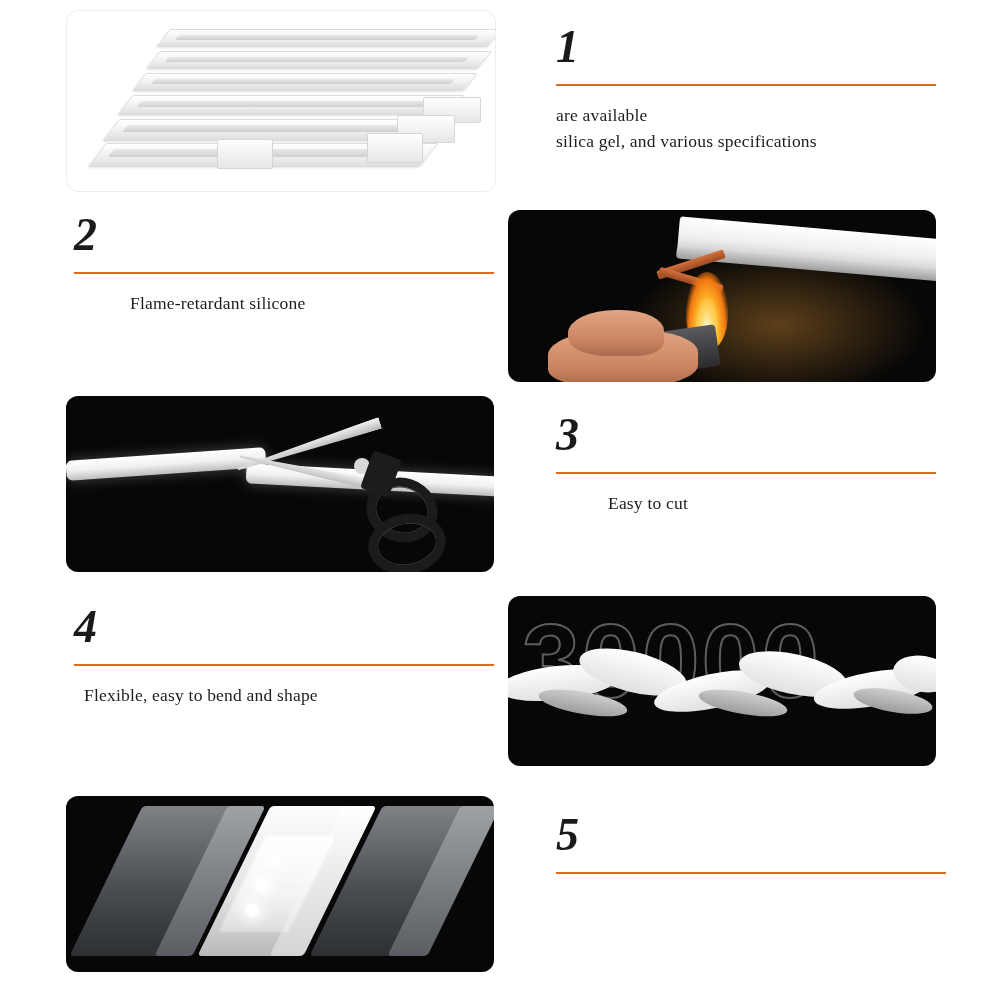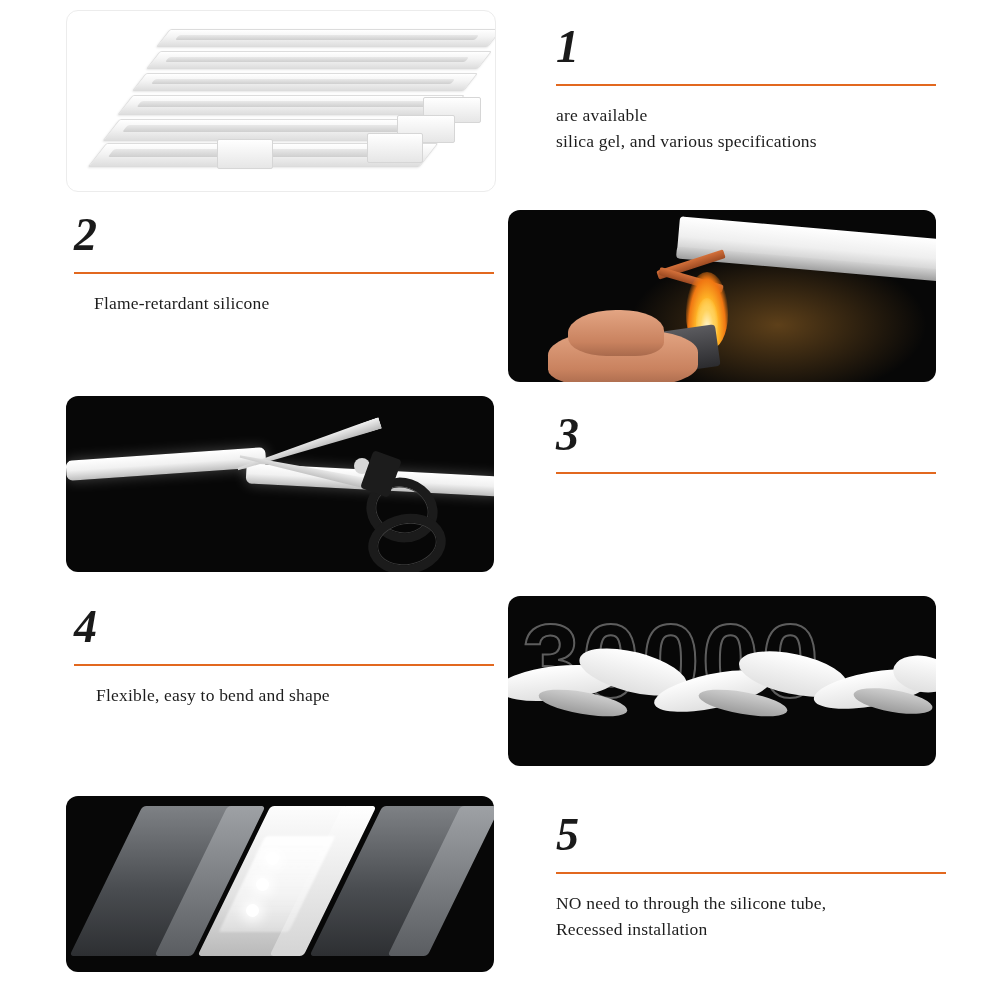--- a/index.html
+++ b/index.html
@@ -208,21 +208,21 @@
     <div class="rule"></div>
     <div class="desc">
       <span class="line2">are available</span>
       <span class="line2">silica gel, and various specifications</span>
     </div>
   </div>
 
   <div class="feature" id="feature-2" style="left:74px; top:212px; width:420px;">
     <div class="num">2</div>
     <div class="rule"></div>
-    <div class="desc" style="margin-left:20px;">
+    <div class="desc" style="margin-left:56px;">
       <span class="line2">Flame-retardant silicone</span>
     </div>
   </div>
 
   <div class="panel dark" id="panel-flame">
     <div class="glow" style="left:120px; top:40px; width:300px; height:150px;"></div>
 
     <div class="strip-white" style="left:170px; top:18px; width:270px; height:36px; transform:rotate(5deg);"></div>
     <div class="strip-white" style="left:168px; top:48px; width:268px; height:12px; transform:rotate(5deg); background:linear-gradient(180deg,#d2d2d2,#9e9e9e);"></div>
 
@@ -247,26 +247,29 @@
     <div style="position:absolute; left:288px; top:62px; width:16px; height:16px; border-radius:50%; background:#d8d8d8;"></div>
 
     <div class="handle-ring" style="left:300px; top:82px; width:54px; height:46px; transform:rotate(18deg);"></div>
     <div class="handle-ring" style="left:302px; top:118px; width:60px; height:42px; transform:rotate(-10deg);"></div>
     <div style="position:absolute; left:300px; top:58px; width:30px; height:40px; background:#1c1c1c; transform:rotate(20deg); border-radius:4px;"></div>
   </div>
 
   <div class="feature" id="feature-3" style="left:556px; top:412px; width:380px;">
     <div class="num">3</div>
     <div class="rule"></div>
+    <div class="desc" style="margin-left:52px;">
+      <span class="line2">Easy to cut</span>
+    </div>
   </div>
 
   <div class="feature" id="feature-4" style="left:74px; top:604px; width:420px;">
     <div class="num">4</div>
     <div class="rule"></div>
-    <div class="desc" style="margin-left:22px;">
+    <div class="desc" style="margin-left:10px;">
       <span class="line2">Flexible, easy to bend and shape</span>
     </div>
   </div>
 
   <div class="panel dark" id="panel-30000">
     <div class="bignum">30000</div>
 
     <div class="twist" style="left:-10px; top:70px;  width:120px; height:34px; transform:rotate(-6deg);"></div>
     <div class="twist" style="left:70px;  top:56px;  width:110px; height:40px; transform:rotate(14deg);"></div>
     <div class="twist" style="left:145px; top:78px;  width:120px; height:34px; transform:rotate(-12deg);"></div>
@@ -287,19 +290,15 @@
     <div class="chan dark" style="left:358px; top:10px; width:40px;  height:150px; background:linear-gradient(180deg,#9ea1a5,#5a5d61);"></div>
     <div class="led-glow" style="left:176px; top:40px; width:70px; height:96px;"></div>
     <div class="led-dot" style="left:200px; top:56px; width:13px; height:13px;"></div>
     <div class="led-dot" style="left:190px; top:82px; width:13px; height:13px;"></div>
     <div class="led-dot" style="left:180px; top:108px; width:13px; height:13px;"></div>
   </div>
 
   <div class="feature" id="feature-5" style="left:556px; top:812px; width:390px;">
     <div class="num">5</div>
     <div class="rule"></div>
-    <div class="desc">
-      <span class="line2">NO need to through the silicone tube,</span>
-      <span class="line2">Recessed installation</span>
-    </div>
   </div>
 
 </div>
 
 </body></html>

